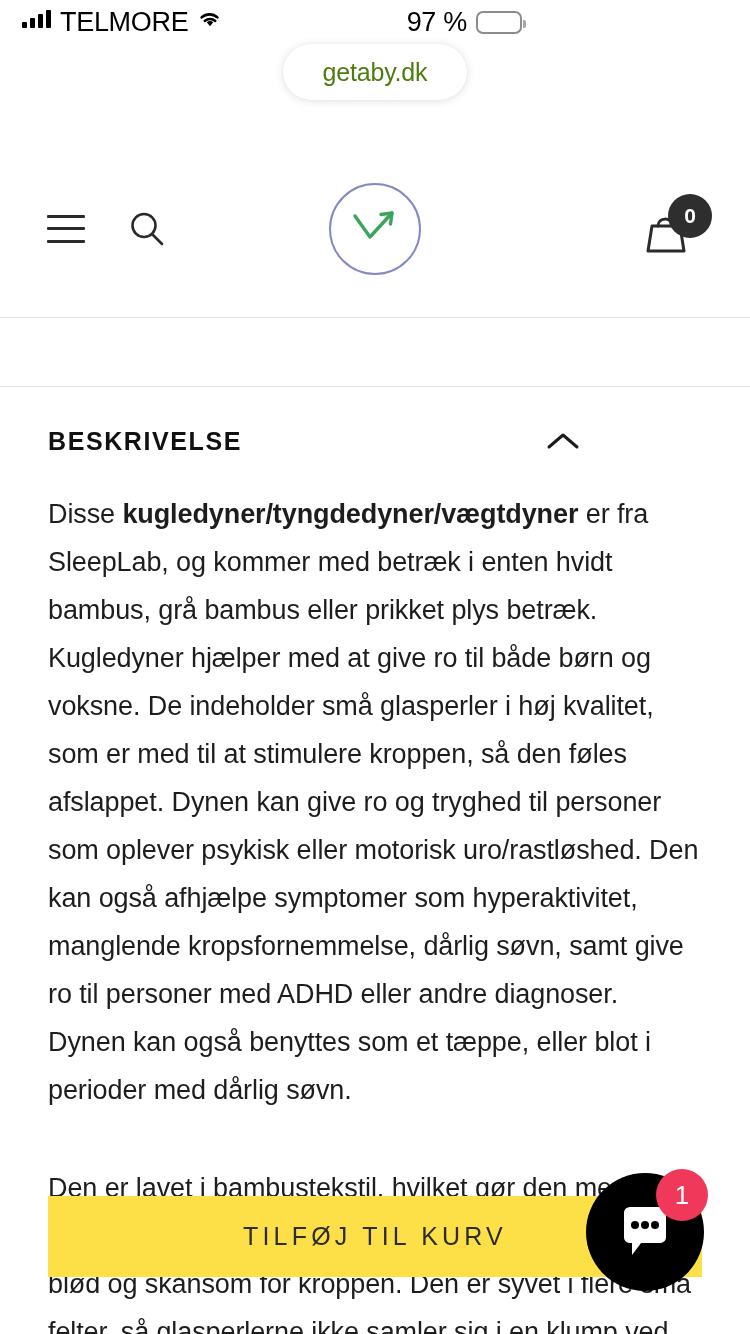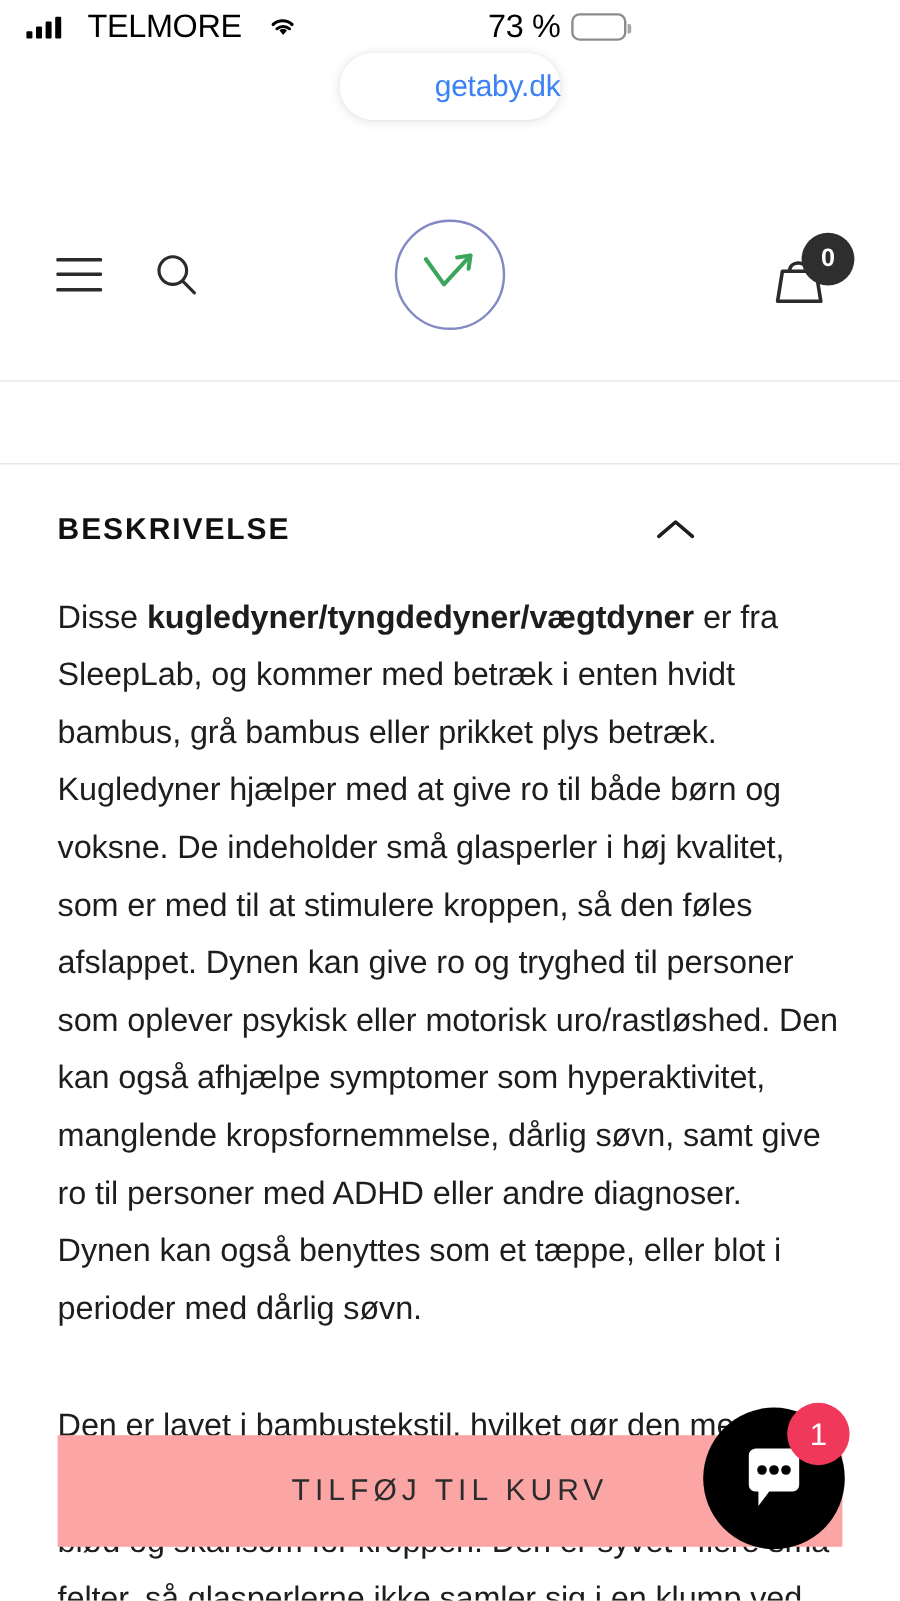--- a/index.html
+++ b/index.html
@@ -24,22 +24,21 @@
     top: 0; left: 0;
     width: 750px;
     height: 44px;
     display: flex;
     align-items: center;
     padding: 0 22px;
     color: #000;
   }
   .status-left {
     display: flex;
-    align-items: center;
-    gap: 22px;
+    gap: 9px;
     flex: 0 0 auto;
     width: 250px;
   }
   .signal-bars { display: flex; align-items: flex-end; gap: 3px; height: 19px; }
   .signal-bars i { display: block; width: 5px; background: #000; border-radius: 1px; }
   .signal-bars i:nth-child(1) { height: 6px; }
   .signal-bars i:nth-child(2) { height: 10px; }
   .signal-bars i:nth-child(3) { height: 14px; }
   .signal-bars i:nth-child(4) { height: 18px; }
   .carrier {
@@ -94,23 +93,23 @@
     position: absolute;
     top: 44px;
     left: 283px;
     width: 184px;
     height: 56px;
     background: #ffffff;
     border-radius: 28px;
     box-shadow: 0 1px 10px rgba(0,0,0,0.12), 0 0 2px rgba(0,0,0,0.06);
     display: flex;
     align-items: center;
-    justify-content: flex-end;
+    justify-content: center;
     font-size: 25px;
-    color: #3b82f6;
+    color: #4d7c0f;
     letter-spacing: -0.2px;
   }
 
   
   .site-header {
     position: absolute;
     top: 140px;
     left: 0;
     width: 750px;
     height: 177px;
@@ -225,22 +224,22 @@
   .description p { margin: 0 0 50px 0; }
   .description p:last-child { margin-bottom: 0; }
   .description b { font-weight: 700; margin-top: 32px; }
 
   
   .add-to-cart {
     position: absolute;
     top: 1196px;
     left: 48px;
     width: 654px;
-    height: 93px;
-    background: #fca5a5;
+    height: 81px;
+    background: #fde047;
     display: flex;
     align-items: center;
     justify-content: center;
     border: none;
     cursor: pointer;
   }
   .add-to-cart span {
     font-size: 25px;
     letter-spacing: 4.2px;
     color: #2c2c2c;
@@ -298,21 +297,21 @@
       <span class="carrier">TELMORE</span>
       <span>
         <svg class="wifi-icon" viewBox="0 0 26 20" aria-hidden="true">
           <path d="M13 17.2l3.2-4.0c-1.8-1.5-4.6-1.5-6.4 0L13 17.2z" fill="#000"></path>
           <path d="M4.6 8.4c4.6-4.1 11.2-4.1 15.8 0" stroke="#000" stroke-width="2.6" fill="none" stroke-linecap="round"></path>
           <path d="M7.7 12.0c3.0-2.6 7.6-2.6 10.6 0" stroke="#000" stroke-width="2.4" fill="none" stroke-linecap="round"></path>
         </svg>
       </span>
     </div>
     <div class="status-right">
-      <span class="battery-pct">73 %</span>
+      <span class="battery-pct">97 %</span>
       <span class="battery">
         <span class="battery-fill" style="width:36%"></span>
       </span>
     </div>
   </div>
 
   <div class="url-pill">
     <span>getaby.dk</span>
   </div>
 

